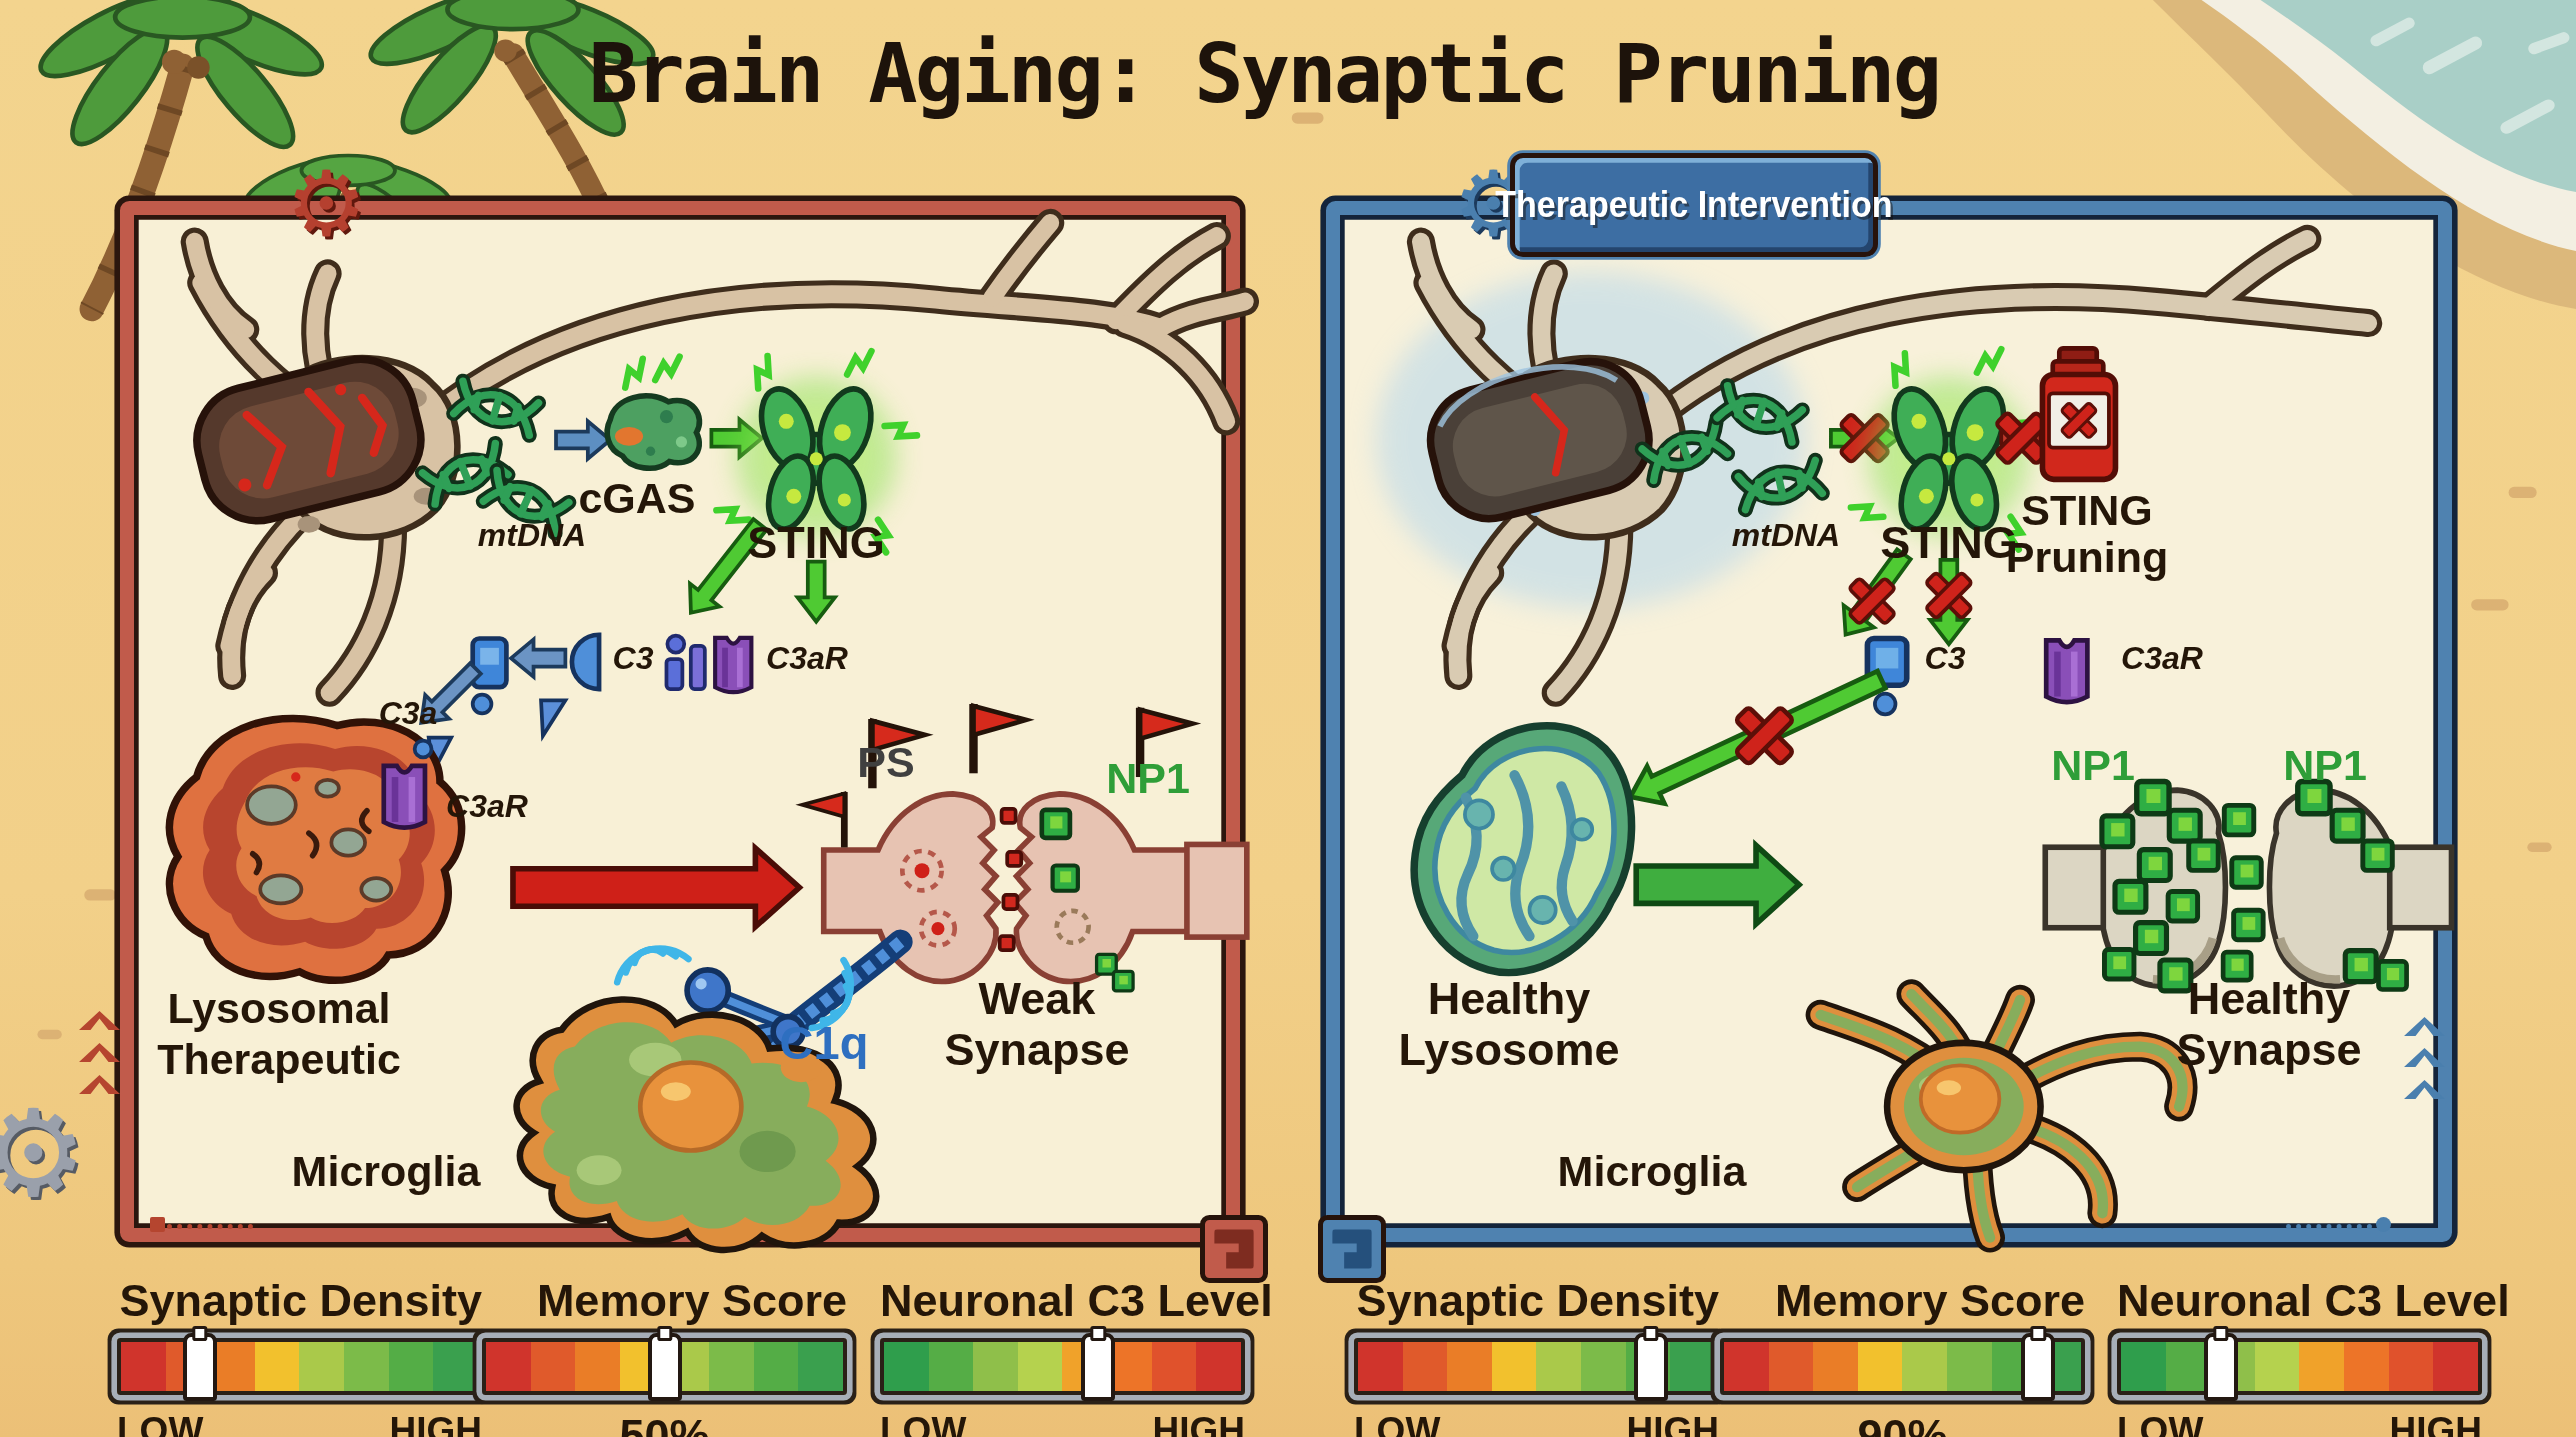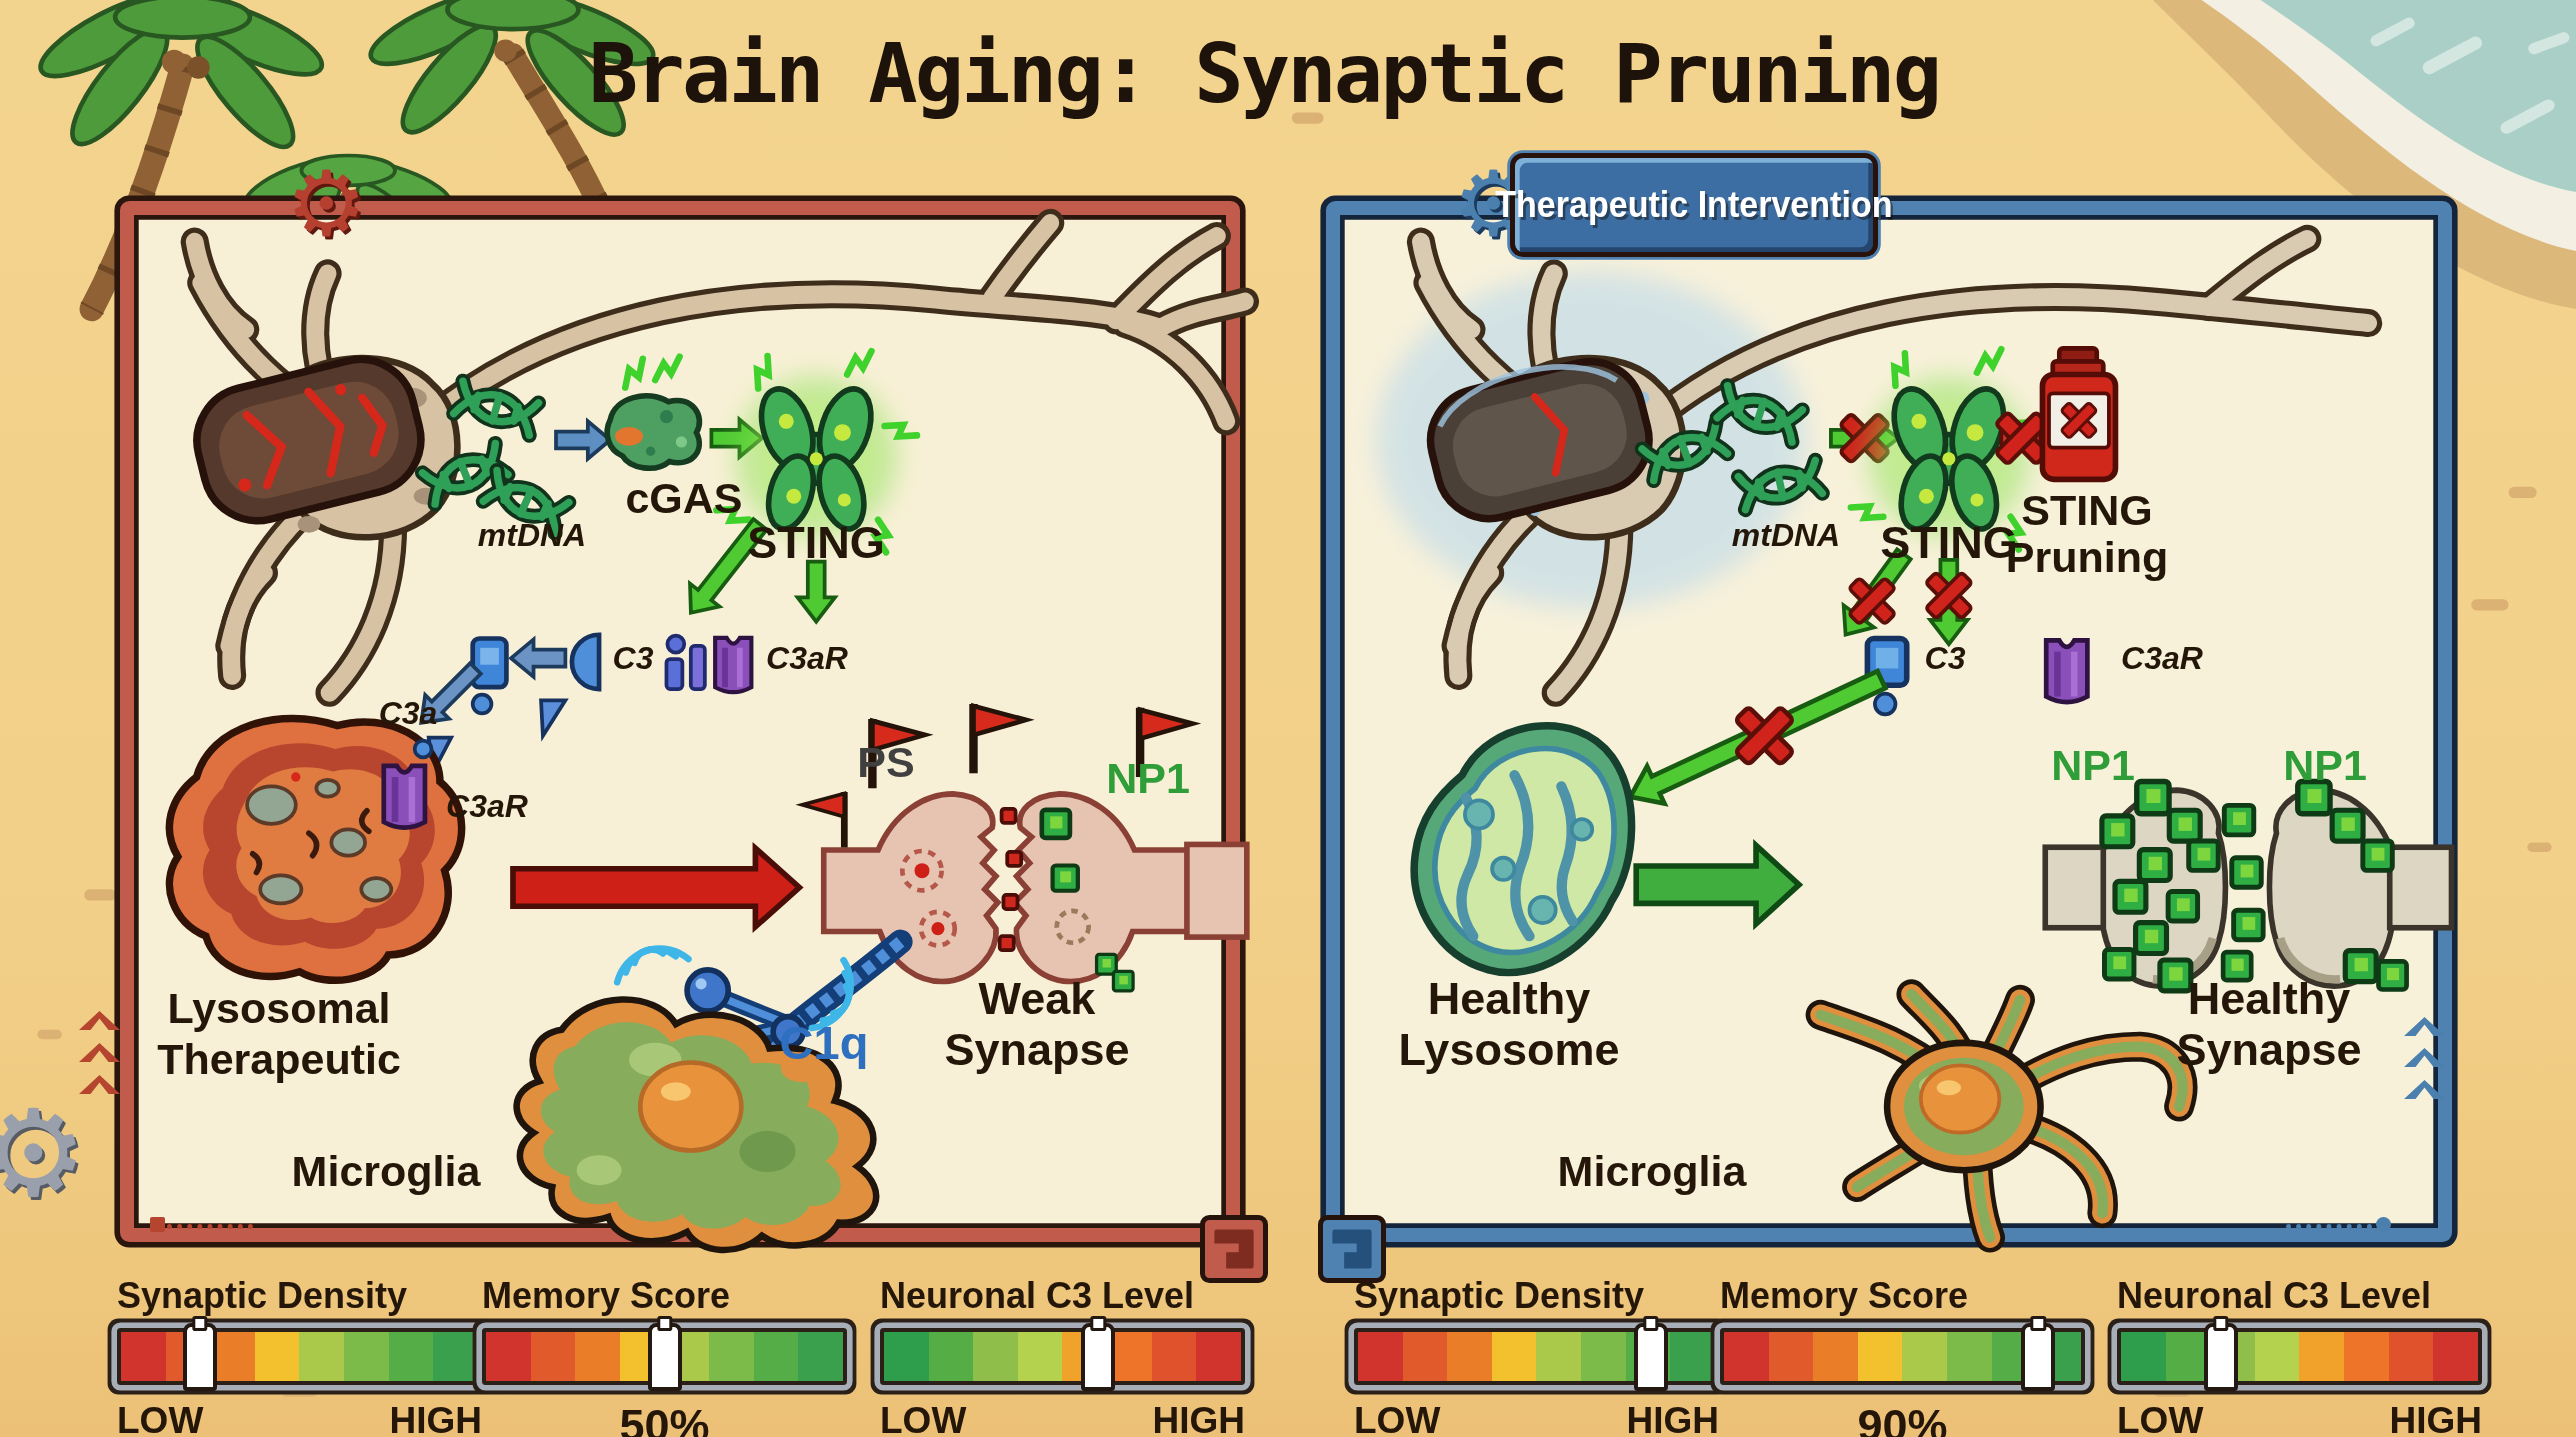--- a/index.html
+++ b/index.html
@@ -20,21 +20,21 @@
               text-shadow:2.8px 2.8px 0 rgba(20,10,5,.45);}
   .gear{position:absolute;z-index:7;font-size:90px;line-height:90px;}
   .gear.red{left:286px;top:159px;color:#b5402f;text-shadow:2.8px 2.8px 0 #5f180d;}
   .gear.blue{left:1453px;top:159px;color:#4a7fae;text-shadow:2.8px 2.8px 0 #1c3a5c;}
   .gear.gray{left:-20.6px;top:1093px;font-size:120px;line-height:120px;color:#9aa0ab;text-shadow:2.8px 2.8px 0 #565b64;}
   .lbl{position:absolute;transform:translateX(-50%);font-weight:800;color:#241608;white-space:nowrap;z-index:6;text-align:center;}
   .s42{font-size:32px;font-style:italic;} .s46{font-size:43px;} .s48{font-size:45px;} .s50{font-size:47px;}
   .red-t{color:#404040;} .green-t{color:#2f9e38;} .blue-t{color:#2e6fc0;}
   .two{line-height:51px;}
   .meter{position:absolute;width:365px;z-index:8;}
-  .m-title{font-size:36px;font-weight:800;color:#241608;text-align:left;white-space:nowrap;}
+  .m-title{font-size:45px;font-weight:800;color:#241608;text-align:right;white-space:nowrap;}
   .m-bar{position:relative;margin-top:11.2px;height:49px;border:4.7px solid #2a2017;border-radius:3.7px;
          box-shadow:0 0 0 5.6px #a7aeb8, 0 0 0 9.4px #2a2017;}
   .rg{background:linear-gradient(90deg,#d0342c 0 12.5%,#e05a2b 0 25%,#ea7d27 0 37.5%,#f2c12d 0 50%,#aac94a 0 62.5%,#7cbb49 0 75%,#54ad46 0 87.5%,#3aa04e 0 100%);}
   .gr{background:linear-gradient(90deg,#2f9e4c 0 12.5%,#55ad46 0 25%,#8fbf4a 0 37.5%,#b5d24e 0 50%,#f0a22a 0 62.5%,#ed7428 0 75%,#e0522c 0 87.5%,#d0342c 0 100%);}
   .m-marker{position:absolute;top:-9.4px;width:26px;height:60px;background:#fff;border:4.7px solid #231812;
             border-radius:8.4px 8.4px 3.7px 3.7px;transform:translateX(-50%);}
   .m-marker::before{content:'';position:absolute;left:50%;top:-11.2px;width:9.4px;height:9.4px;background:#fff;
             border:3.7px solid #231812;transform:translateX(-50%);border-radius:2.8px;}
   .m-scale{display:flex;justify-content:space-between;margin-top:15px;font-size:37px;font-weight:800;color:#241608;}
   .m-value{margin-top:15px;text-align:center;font-size:45px;font-weight:800;color:#241608;}
@@ -557,21 +557,21 @@
 
 <div class="title">Brain Aging: Synaptic Pruning</div>
 
 <span class="gear red">⚙</span>
 <span class="gear blue">⚙</span>
 <div class="badge blue">
   <span>Therapeutic Intervention</span>
 </div>
 
 <div class="lbl s42" style="left:532px;top:517px;">mtDNA</div>
-<div class="lbl s46" style="left:637px;top:474px;margin-left:47px;">cGAS</div>
+<div class="lbl s46" style="left:637px;top:474px;">cGAS</div>
 <div class="lbl s48" style="left:816px;top:517px;">STING</div>
 <div class="lbl s42" style="left:633px;top:640px;">C3</div>
 <div class="lbl s42" style="left:408px;top:695px;">C3a</div>
 <div class="lbl s42" style="left:807px;top:640px;">C3aR</div>
 <div class="lbl s42" style="left:487px;top:788px;">C3aR</div>
 <div class="lbl s46 red-t" style="left:886px;top:738px;">PS</div>
 <div class="lbl s46 green-t" style="left:1148px;top:754px;">NP1</div>
 <div class="lbl s50 blue-t" style="left:824px;top:1015px;">C1q</div>
 <div class="lbl s46 two" style="left:279px;top:973px;margin-top:10px;">
   <span style="display:block">Lysosomal</span>

